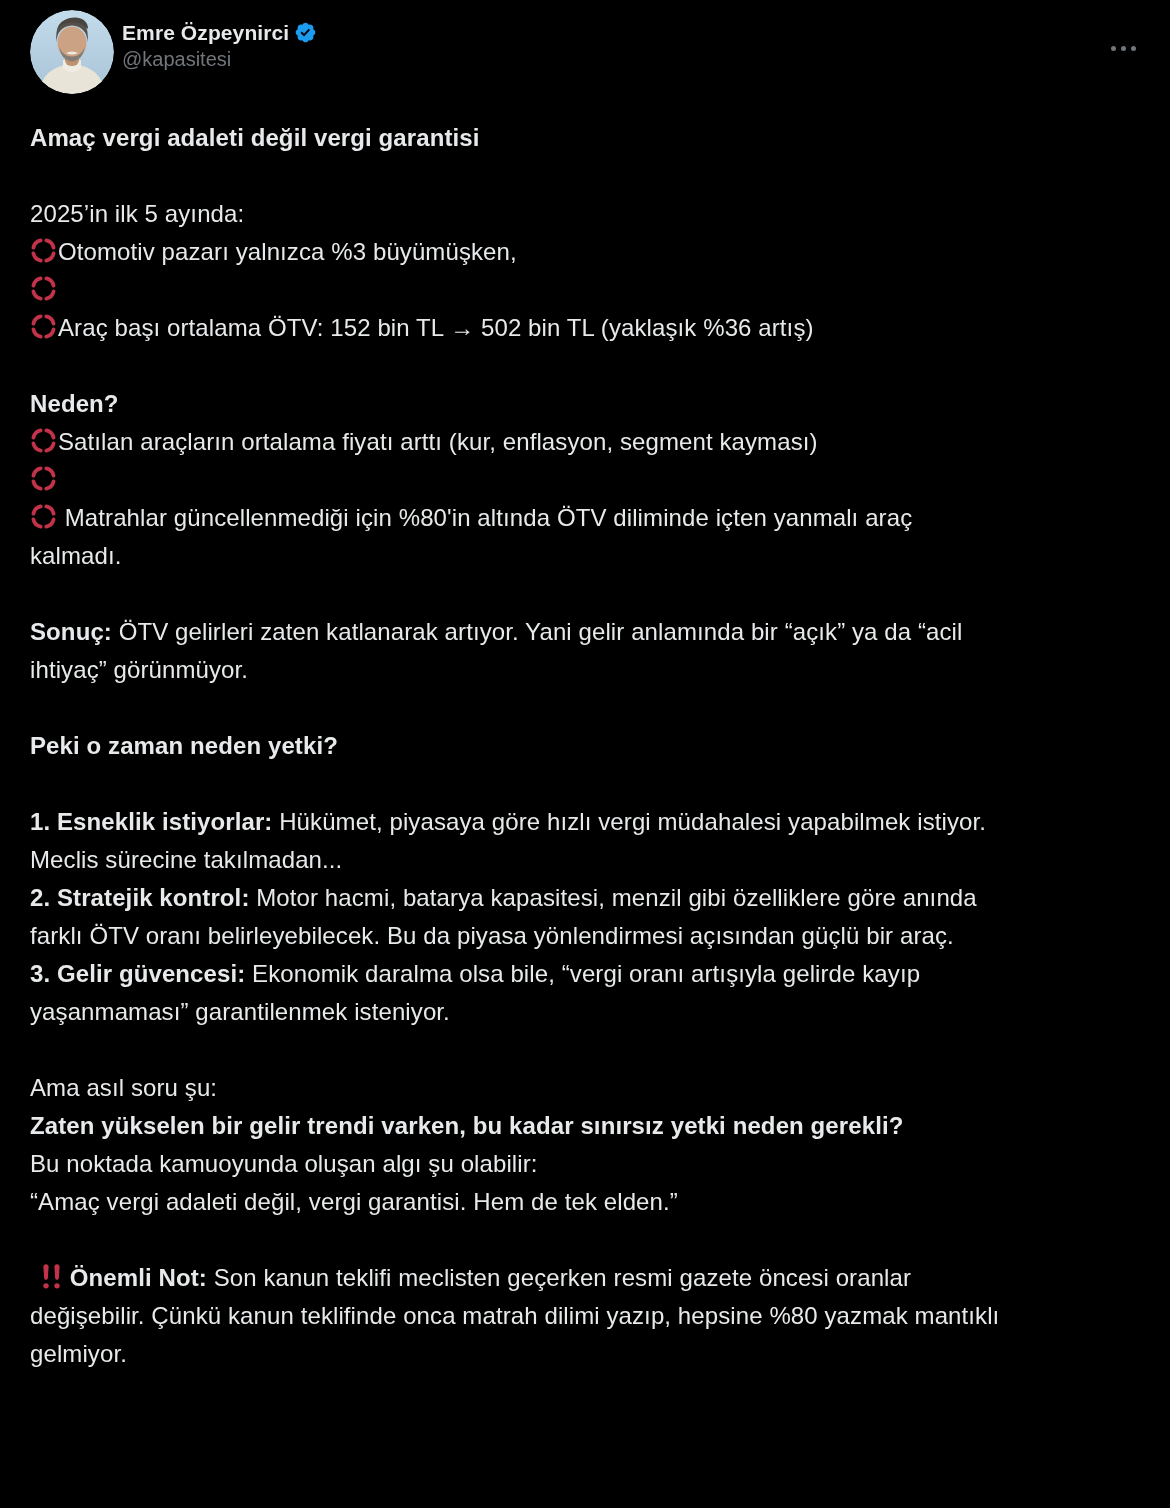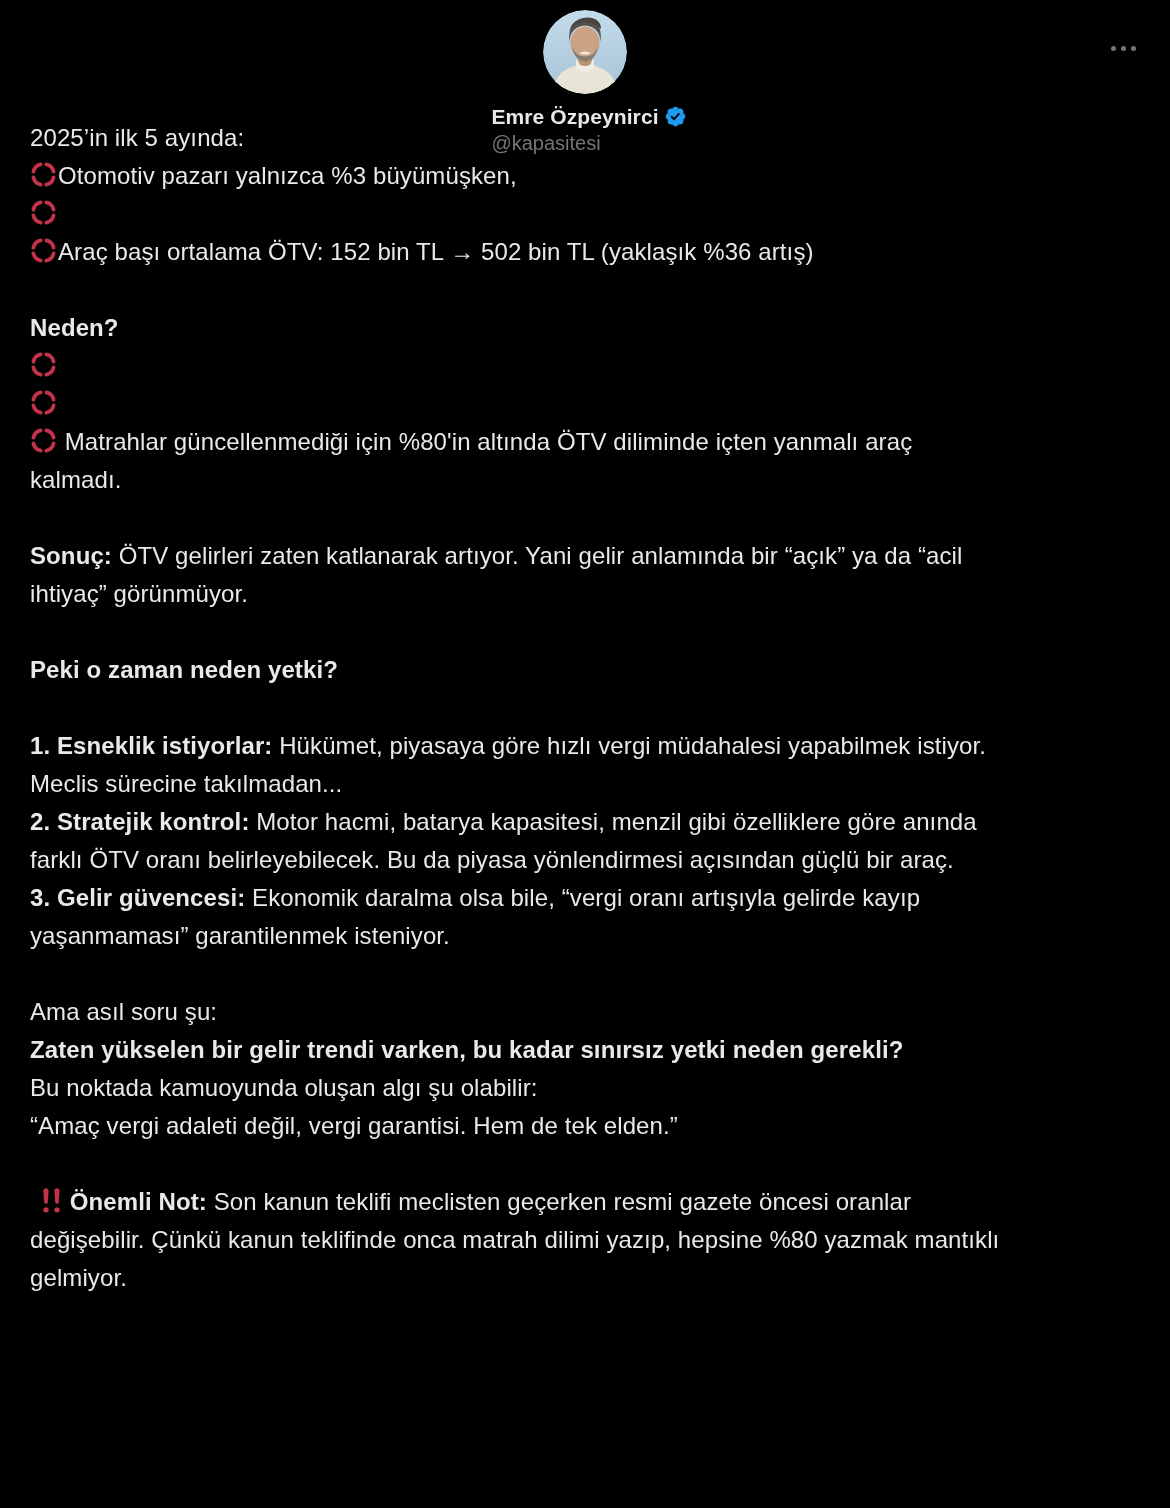--- a/index.html
+++ b/index.html
@@ -21,24 +21,23 @@
     width:1170px;
     height:1508px;
     background:var(--background);
     overflow:hidden;
   }
   .post{
     padding:10px 30px 0 30px;
   }
   .post-header{
     display:flex;
-    align-items:center;
+    align-items:flex-start;
     position:relative;
     height:84px;
-    flex-direction:column;
   }
   .avatar{
     width:84px;height:84px;
     border-radius:50%;
     overflow:hidden;
     flex:0 0 84px;
     cursor:pointer;
   }
   .avatar svg{display:block;width:84px;height:84px;}
   .user-info{
@@ -144,21 +143,21 @@
         </div>
         <span class="handle">@kapasitesi</span>
       </div>
       <div class="more-button" title="More">
         <i></i>
           <i></i>
           <i></i>
       </div>
     </header>
 
-    <div class="post-text" id="post-text"><p><span>2025’in ilk 5 ayında:</span><br><svg class="emoji emoji-anger" viewBox="0 0 22 22" aria-hidden="true">
+    <div class="post-text" id="post-text"><p><span class="b">Amaç vergi adaleti değil vergi garantisi</span></p><p><span>2025’in ilk 5 ayında:</span><br><svg class="emoji emoji-anger" viewBox="0 0 22 22" aria-hidden="true">
     <g fill="none" stroke="#c2334a" stroke-width="3.1" stroke-linecap="round">
       <path d="M8.7 2.8 C5.3 3.5 3.5 5.3 2.8 8.7"></path>
       <path d="M13.3 2.8 C16.7 3.5 18.5 5.3 19.2 8.7"></path>
       <path d="M8.7 19.2 C5.3 18.5 3.5 16.7 2.8 13.3"></path>
       <path d="M13.3 19.2 C16.7 18.5 18.5 16.7 19.2 13.3"></path>
     </g>
   </svg><span>Otomotiv pazarı yalnızca %3 büyümüşken,</span><br><svg class="emoji emoji-anger" viewBox="0 0 22 22" aria-hidden="true">
     <g fill="none" stroke="#c2334a" stroke-width="3.1" stroke-linecap="round">
       <path d="M8.7 2.8 C5.3 3.5 3.5 5.3 2.8 8.7"></path>
       <path d="M13.3 2.8 C16.7 3.5 18.5 5.3 19.2 8.7"></path>
@@ -172,21 +171,21 @@
       <path d="M8.7 19.2 C5.3 18.5 3.5 16.7 2.8 13.3"></path>
       <path d="M13.3 19.2 C16.7 18.5 18.5 16.7 19.2 13.3"></path>
     </g>
   </svg><span>Araç başı ortalama ÖTV: 152 bin TL → 502 bin TL (yaklaşık %36 artış)</span></p><p><span class="b">Neden?</span><br><svg class="emoji emoji-anger" viewBox="0 0 22 22" aria-hidden="true">
     <g fill="none" stroke="#c2334a" stroke-width="3.1" stroke-linecap="round">
       <path d="M8.7 2.8 C5.3 3.5 3.5 5.3 2.8 8.7"></path>
       <path d="M13.3 2.8 C16.7 3.5 18.5 5.3 19.2 8.7"></path>
       <path d="M8.7 19.2 C5.3 18.5 3.5 16.7 2.8 13.3"></path>
       <path d="M13.3 19.2 C16.7 18.5 18.5 16.7 19.2 13.3"></path>
     </g>
-  </svg><br><svg class="emoji emoji-anger" viewBox="0 0 22 22" aria-hidden="true">
+  </svg><span>Satılan araçların ortalama fiyatı arttı (kur, enflasyon, segment kayması)</span><br><svg class="emoji emoji-anger" viewBox="0 0 22 22" aria-hidden="true">
     <g fill="none" stroke="#c2334a" stroke-width="3.1" stroke-linecap="round">
       <path d="M8.7 2.8 C5.3 3.5 3.5 5.3 2.8 8.7"></path>
       <path d="M13.3 2.8 C16.7 3.5 18.5 5.3 19.2 8.7"></path>
       <path d="M8.7 19.2 C5.3 18.5 3.5 16.7 2.8 13.3"></path>
       <path d="M13.3 19.2 C16.7 18.5 18.5 16.7 19.2 13.3"></path>
     </g>
   </svg><br><svg class="emoji emoji-anger" viewBox="0 0 22 22" aria-hidden="true">
     <g fill="none" stroke="#c2334a" stroke-width="3.1" stroke-linecap="round">
       <path d="M8.7 2.8 C5.3 3.5 3.5 5.3 2.8 8.7"></path>
       <path d="M13.3 2.8 C16.7 3.5 18.5 5.3 19.2 8.7"></path>

